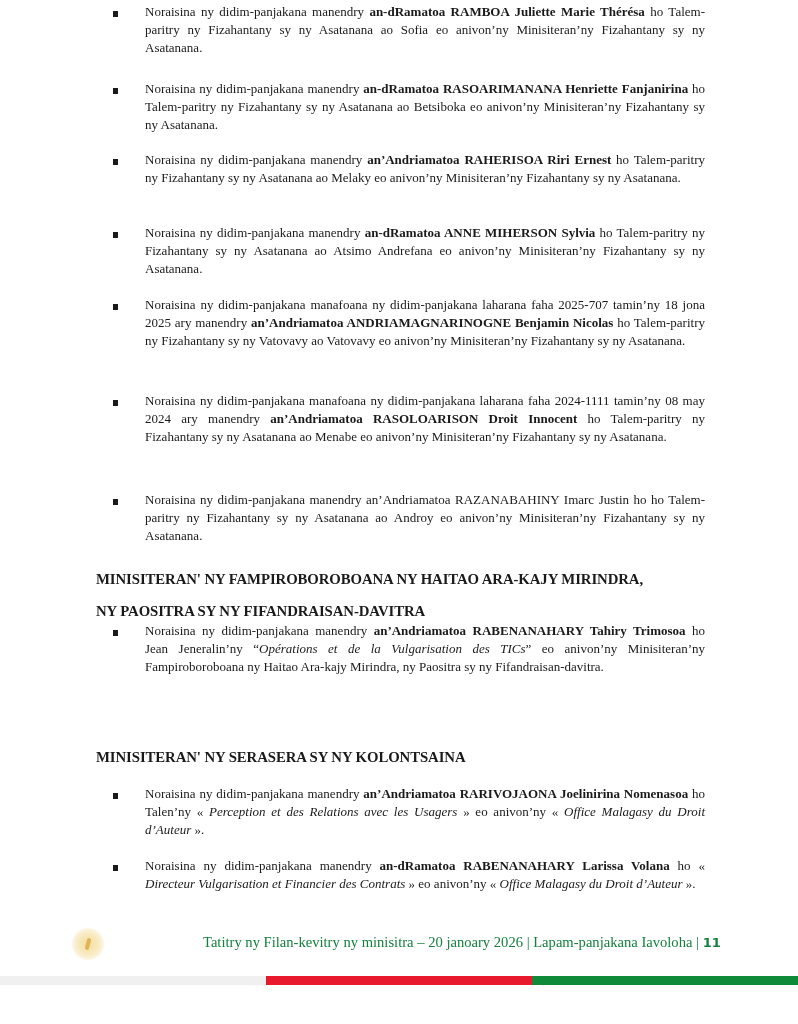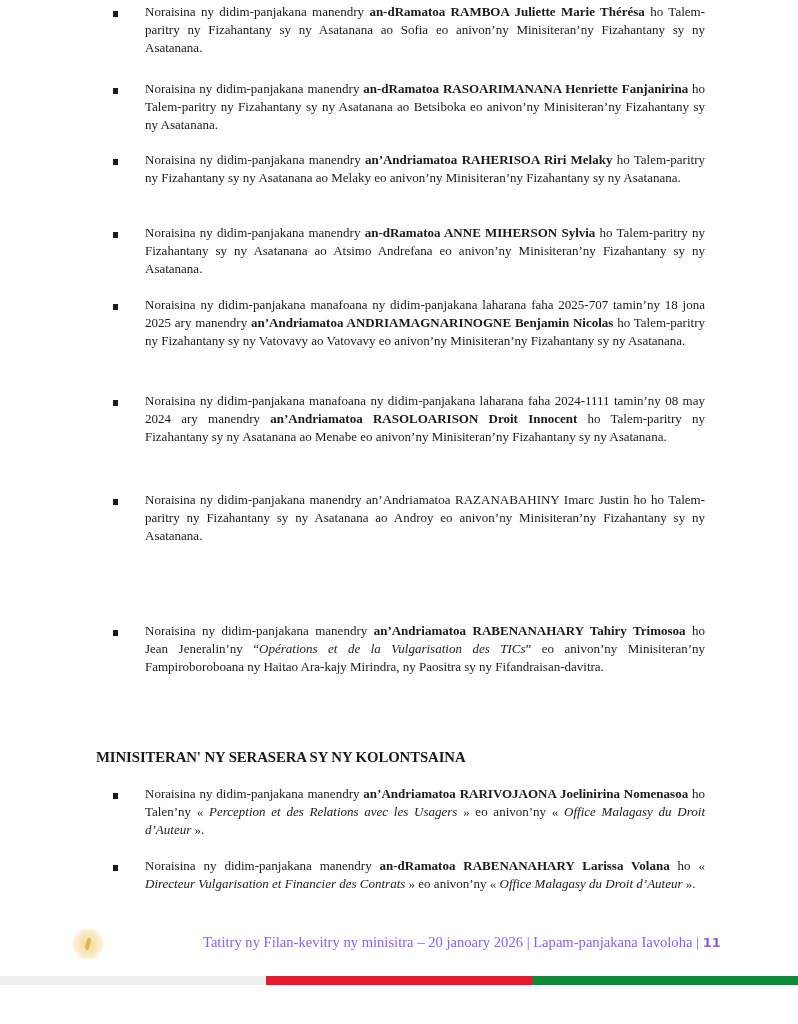--- a/index.html
+++ b/index.html
@@ -31,21 +31,21 @@
       position: absolute; left: 72px; top: 0px; width: 32px; height: 32px;
       border-radius: 50%;
       background: radial-gradient(circle, #f4dc9c 0%, #f8e9c0 45%, #fdf6e6 70%, #ffffff 100%);
     }
     .footer-logo::after {
       content: ""; position: absolute; left: 14px; top: 10px; width: 4px; height: 12px;
       background: #e3b35a; border-radius: 2px; transform: rotate(15deg);
     }
     .footer-text {
       position: absolute; left: 203px; top: 6px;
-      font-family: "Liberation Serif", serif; font-size: 14.6px; color: #8b5cf6;
+      font-family: "Liberation Serif", serif; font-size: 14.6px; color: #15803d;
       white-space: nowrap;
     }
     .footer-text b { font-family: "DejaVu Sans", sans-serif; font-weight: bold; font-size: 13px; }
     .flag-bar { position: absolute; top: 976px; height: 9px; }
     .flag-white { left: 0; width: 266px; background: #f0f0f0; }
     .flag-red { left: 266px; width: 266px; background: #e8192c; }
     .flag-green { left: 532px; width: 266px; background: #0e8a38; }
   </style>
 </head>
 <body>
@@ -57,21 +57,21 @@
     <span class="text"><span>Noraisina ny didim-panjakana manendry </span><b>an-dRamatoa RAMBOA Juliette Marie Thérésa</b><span> ho Talem-paritry ny Fizahantany sy ny Asatanana ao Sofia eo anivon’ny Minisiteran’ny Fizahantany sy ny Asatanana.</span></span>
   </div>
 
   <div class="item" style="top:80px;">
     <span class="bullet"></span>
     <span class="text"><span>Noraisina ny didim-panjakana manendry </span><b>an-dRamatoa RASOARIMANANA Henriette Fanjanirina</b><span> ho Talem-paritry ny Fizahantany sy ny Asatanana ao Betsiboka eo anivon’ny Minisiteran’ny Fizahantany sy ny Asatanana.</span></span>
   </div>
 
   <div class="item" style="top:151px;">
     <span class="bullet"></span>
-    <span class="text"><span>Noraisina ny didim-panjakana manendry </span><b>an’Andriamatoa RAHERISOA Riri Melaky</b><span> ho Talem-paritry ny Fizahantany sy ny Asatanana ao Melaky eo anivon’ny Minisiteran’ny Fizahantany sy ny Asatanana.</span></span>
+    <span class="text"><span>Noraisina ny didim-panjakana manendry </span><b>an’Andriamatoa RAHERISOA Riri Ernest</b><span> ho Talem-paritry ny Fizahantany sy ny Asatanana ao Melaky eo anivon’ny Minisiteran’ny Fizahantany sy ny Asatanana.</span></span>
   </div>
 
   <div class="item" style="top:224px;">
     <span class="bullet"></span>
     <span class="text"><span>Noraisina ny didim-panjakana manendry </span><b>an-dRamatoa ANNE MIHERSON Sylvia</b><span> ho Talem-paritry ny Fizahantany sy ny Asatanana ao Atsimo Andrefana eo anivon’ny Minisiteran’ny Fizahantany sy ny Asatanana.</span></span>
   </div>
 
   <div class="item" style="top:296px;">
     <span class="bullet"></span>
     <span class="text"><span>Noraisina ny didim-panjakana manafoana ny didim-panjakana laharana faha 2025-707 tamin’ny 18 jona 2025 ary manendry </span><b>an’Andriamatoa ANDRIAMAGNARINOGNE Benjamin Nicolas</b><span> ho Talem-paritry ny Fizahantany sy ny Vatovavy ao Vatovavy eo anivon’ny Minisiteran’ny Fizahantany sy ny Asatanana.</span></span>
@@ -80,20 +80,24 @@
   <div class="item" style="top:392px;">
     <span class="bullet"></span>
     <span class="text"><span>Noraisina ny didim-panjakana manafoana ny didim-panjakana laharana faha 2024-1111 tamin’ny 08 may 2024 ary manendry </span><b>an’Andriamatoa RASOLOARISON Droit Innocent</b><span> ho Talem-paritry ny Fizahantany sy ny Asatanana ao Menabe eo anivon’ny Minisiteran’ny Fizahantany sy ny Asatanana.</span></span>
   </div>
 
   <div class="item" style="top:491px;">
     <span class="bullet"></span>
     <span class="text">Noraisina ny didim-panjakana manendry an’Andriamatoa RAZANABAHINY Imarc Justin ho ho Talem-paritry ny Fizahantany sy ny Asatanana ao Androy eo anivon’ny Minisiteran’ny Fizahantany sy ny Asatanana.</span>
   </div>
 
+  <div class="heading" style="top:563px;">
+    <div>MINISITERAN' NY FAMPIROBOROBOANA NY HAITAO ARA-KAJY MIRINDRA,</div>
+    <div>NY PAOSITRA SY NY FIFANDRAISAN-DAVITRA</div>
+  </div>
 
   <div class="item" style="top:622px;">
     <span class="bullet"></span>
     <span class="text"><span>Noraisina ny didim-panjakana manendry </span><b>an’Andriamatoa RABENANAHARY Tahiry Trimosoa</b><span> ho Jean Jeneralin’ny “</span><i>Opérations et de la Vulgarisation des TICs</i><span>” eo anivon’ny Minisiteran’ny Fampiroboroboana ny Haitao Ara-kajy Mirindra, ny Paositra sy ny Fifandraisan-davitra.</span></span>
   </div>
 
   <div class="heading" style="top:741px;">
     <div>MINISITERAN' NY SERASERA SY NY KOLONTSAINA</div>
   </div>
 

